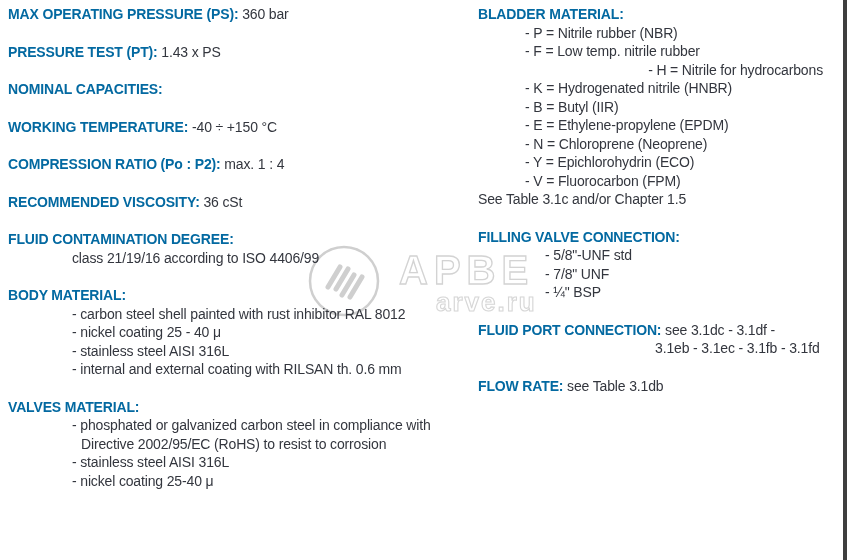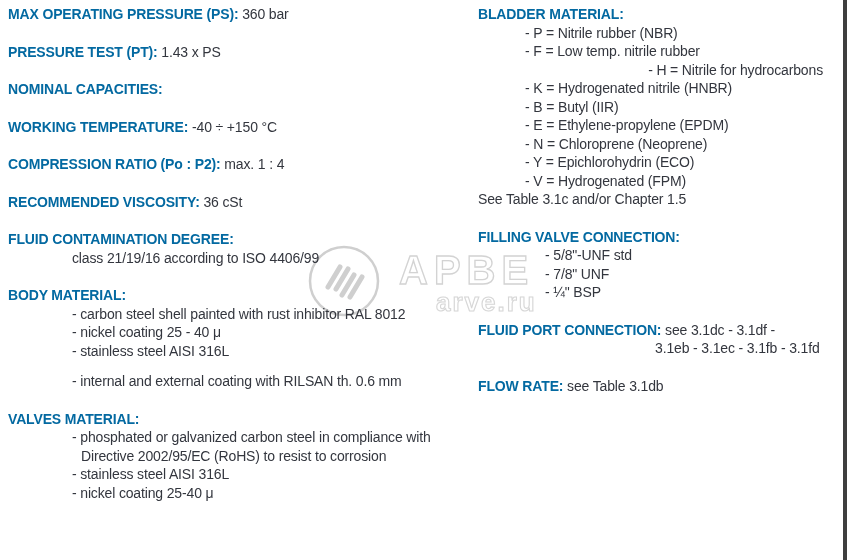--- a/index.html
+++ b/index.html
@@ -73,42 +73,42 @@
     </div>
     <div class="section">
       <div class="line"><span class="head">FLUID CONTAMINATION DEGREE:</span></div>
       <div class="line val" style="padding-left: 64px;">class 21/19/16 according to ISO 4406/99</div>
     </div>
     <div class="section">
       <div class="line"><span class="head">BODY MATERIAL:</span></div>
       <div class="line val" style="padding-left: 64px;">- carbon steel shell painted with rust inhibitor RAL 8012</div>
       <div class="line val" style="padding-left: 64px;">- nickel coating 25 - 40 μ</div>
       <div class="line val" style="padding-left: 64px;">- stainless steel AISI 316L</div>
-      <div class="line val" style="padding-left: 64px; margin-top: 12px;">- internal and external coating with RILSAN th. 0.6 mm</div>
+      <div class="line val" style="padding-left: 64px;">- internal and external coating with RILSAN th. 0.6 mm</div>
     </div>
     <div class="section">
       <div class="line"><span class="head">VALVES MATERIAL:</span></div>
       <div class="line val" style="padding-left: 64px;">- phosphated or galvanized carbon steel in compliance with</div>
       <div class="line val" style="padding-left: 73px;">Directive 2002/95/EC (RoHS) to resist to corrosion</div>
       <div class="line val" style="padding-left: 64px;">- stainless steel AISI 316L</div>
       <div class="line val" style="padding-left: 64px;">- nickel coating 25-40 μ</div>
     </div>
   </div>
 <div id="right-col" class="col">
     <div class="section">
       <div class="line"><span class="head">BLADDER MATERIAL:</span></div>
       <div class="line val" style="padding-left: 47px;">- P = Nitrile rubber (NBR)</div>
       <div class="line val" style="padding-left: 47px;">- F = Low temp. nitrile rubber</div>
       <div class="line val" style="padding-left: 47px; text-align: right;">- H = Nitrile for hydrocarbons</div>
       <div class="line val" style="padding-left: 47px;">- K = Hydrogenated nitrile (HNBR)</div>
       <div class="line val" style="padding-left: 47px;">- B = Butyl (IIR)</div>
       <div class="line val" style="padding-left: 47px;">- E = Ethylene-propylene (EPDM)</div>
       <div class="line val" style="padding-left: 47px;">- N = Chloroprene (Neoprene)</div>
       <div class="line val" style="padding-left: 47px;">- Y = Epichlorohydrin (ECO)</div>
-      <div class="line val" style="padding-left: 47px;">- V = Hydrogenated (FPM)</div>
+      <div class="line val" style="padding-left: 47px;">- V = Fluorocarbon (FPM)</div>
       <div class="line val" style="padding-left: 0px;">See Table 3.1c and/or Chapter 1.5</div>
     </div>
     <div class="section">
       <div class="line"><span class="head">FILLING VALVE CONNECTION:</span></div>
       <div class="line val" style="padding-left: 67px;">- 5/8"-UNF std</div>
       <div class="line val" style="padding-left: 67px;">- 7/8" UNF</div>
       <div class="line val" style="padding-left: 67px;">- ¼" BSP</div>
     </div>
     <div class="section">
       <div class="line"><span class="head">FLUID PORT CONNECTION:</span><span class="val">&nbsp;see 3.1dc - 3.1df -</span></div>

